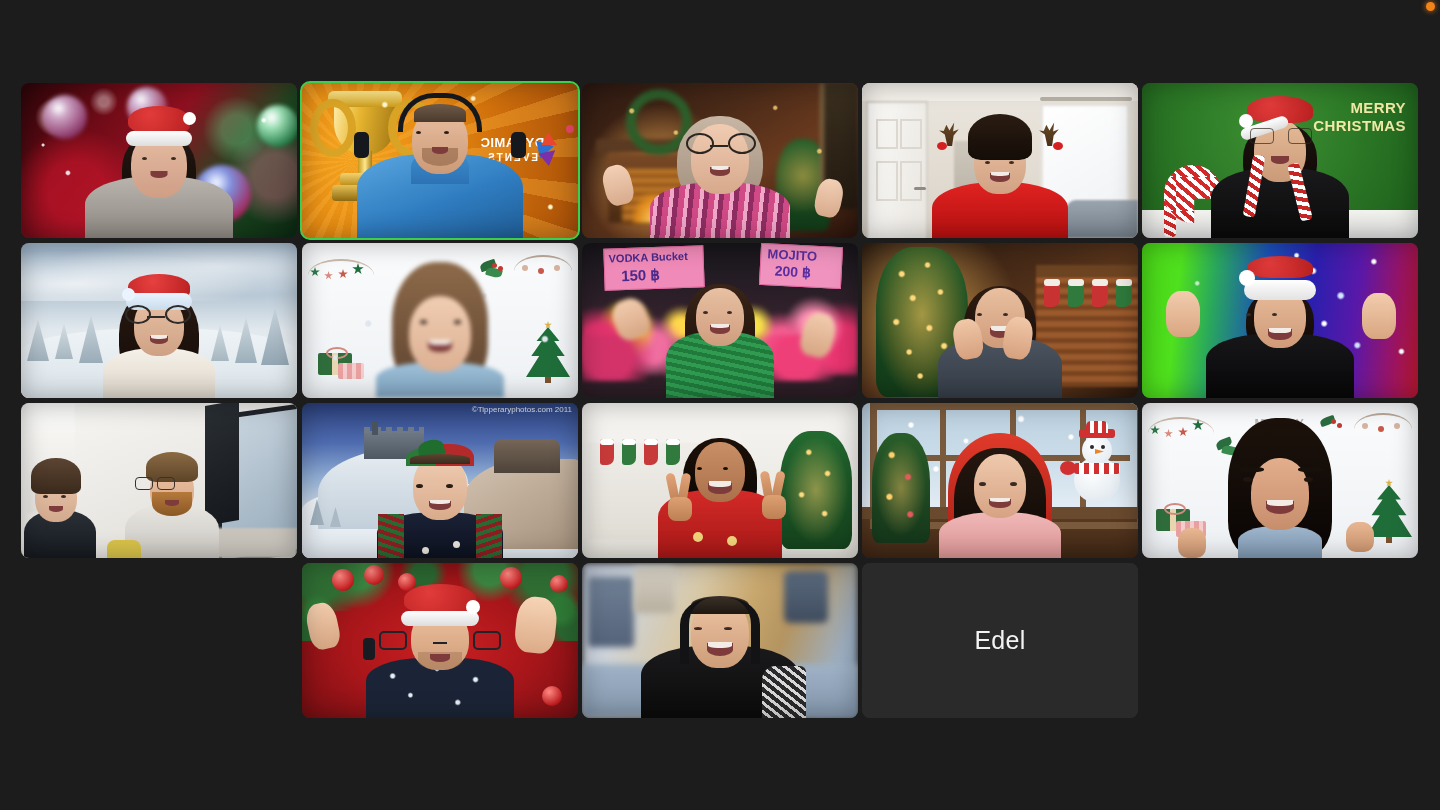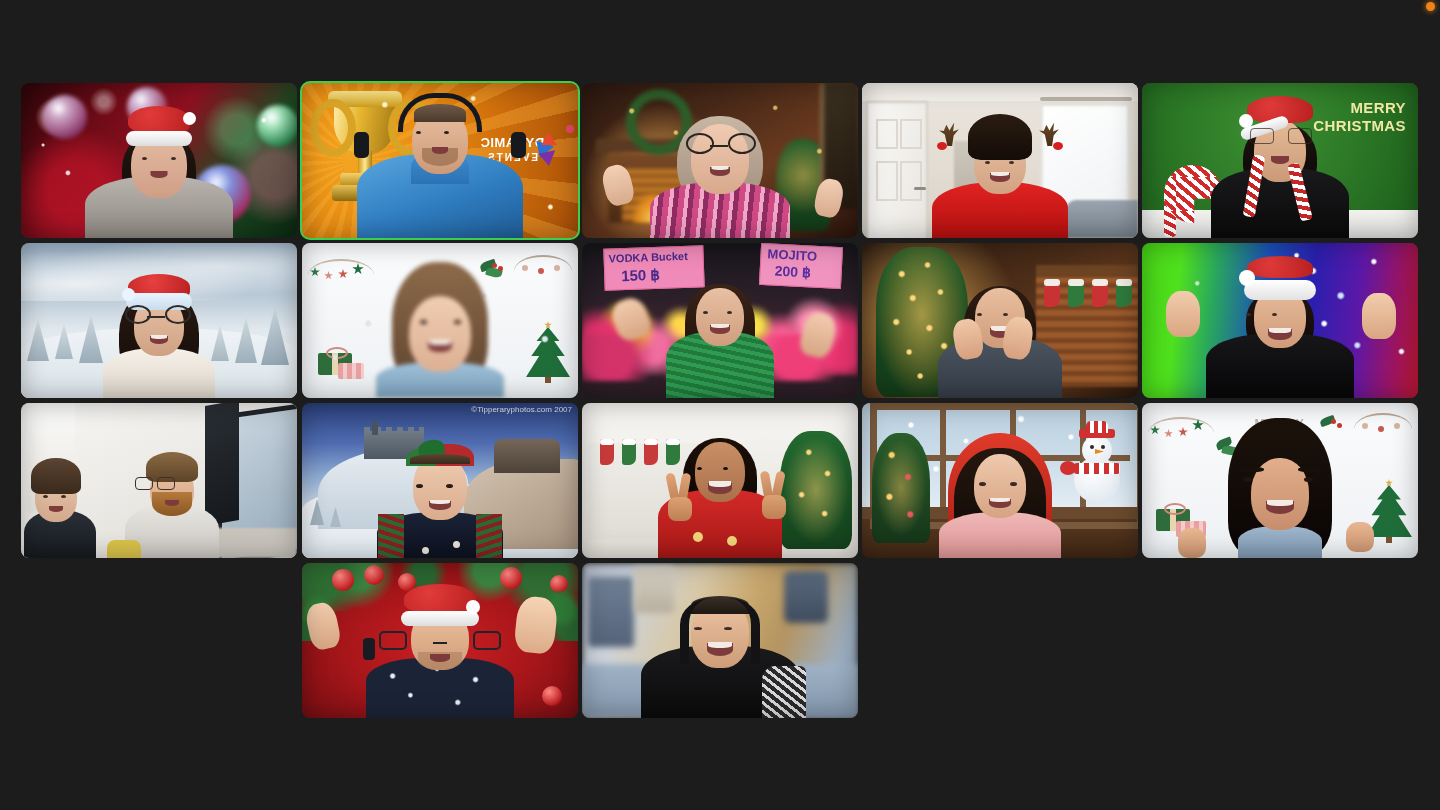--- a/index.html
+++ b/index.html
@@ -640,21 +640,21 @@
         <div class="layer" style="right:-6px;top:56px;width:120px;height:90px;
           background:linear-gradient(150deg,#d3c3b0,#a4907c);border-radius:58% 10% 0 0/40px 10px 0 0;"></div>
         <div class="layer" style="right:18px;top:36px;width:66px;height:34px;
           background:linear-gradient(#756658,#4e4339);border-radius:8px 8px 0 0;"></div>
 
         <div class="layer" style="left:8px;top:96px;width:14px;height:26px;
           background:#9fb0bc;clip-path:polygon(50% 0,100% 100%,0 100%);"></div>
         <div class="layer" style="left:28px;top:104px;width:11px;height:20px;
           background:#aab9c4;clip-path:polygon(50% 0,100% 100%,0 100%);"></div>
 
-        <div class="txt" style="right:6px;top:2px;color:rgba(255,255,255,.82);font-size:8px;font-weight:normal;">©Tipperaryphotos.com 2007</div>
+        <div class="txt" style="right:6px;top:2px;color:rgba(255,255,255,.82);font-size:8px;font-weight:normal;">©Tipperaryphotos.com 2011</div>
 
         <div class="person" style="width:128px;height:110px;">
           <div class="torso" style="width:126px;height:46px;
             background:linear-gradient(#1b2236,#0d1220);"></div>
           <div class="layer" style="left:2px;bottom:0;width:26px;height:44px;
             background:repeating-linear-gradient(18deg,#8a1f22 0 4px,#2a6a32 4px 8px);"></div>
           <div class="layer" style="right:2px;bottom:0;width:26px;height:44px;
             background:repeating-linear-gradient(-18deg,#8a1f22 0 4px,#2a6a32 4px 8px);"></div>
           <div class="layer" style="left:46px;bottom:4px;width:7px;height:7px;border-radius:50%;background:#e8e4dc;"></div>
           <div class="layer" style="right:44px;bottom:10px;width:7px;height:7px;border-radius:50%;background:#e8e4dc;"></div>
@@ -962,16 +962,20 @@
           <div class="layer" style="left:50%;transform:translateX(-50%);bottom:54px;width:62px;height:66px;
             border-left:9px solid #131315;border-right:9px solid #131315;border-radius:40% 40% 0 0;"></div>
           <div class="eye" style="left:54px;bottom:88px;width:8px;height:3px;"></div>
           <div class="eye" style="left:84px;bottom:88px;width:8px;height:3px;"></div>
           <div class="mouth" style="bottom:62px;width:26px;height:13px;"></div>
           <div class="teeth" style="bottom:70px;width:24px;height:6px;"></div>
         </div>
         <div class="vignette"></div>
       </div>
 
+      <div class="tile c3">
+        <div class="bg" style="background:#2a2a2a;"></div>
+        <div class="label">Edel</div>
+      </div>
     </div>
 
   </div>
 </div>
 
 </body></html>

